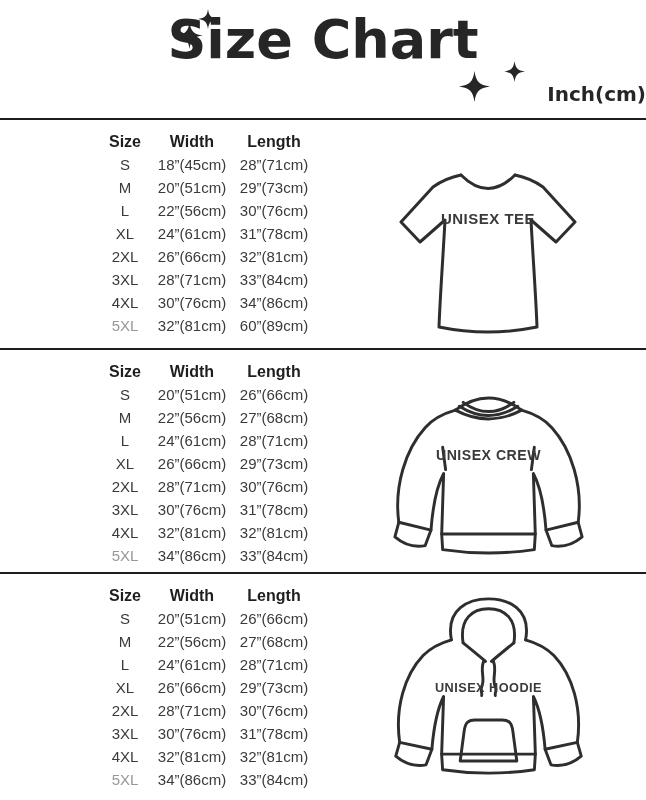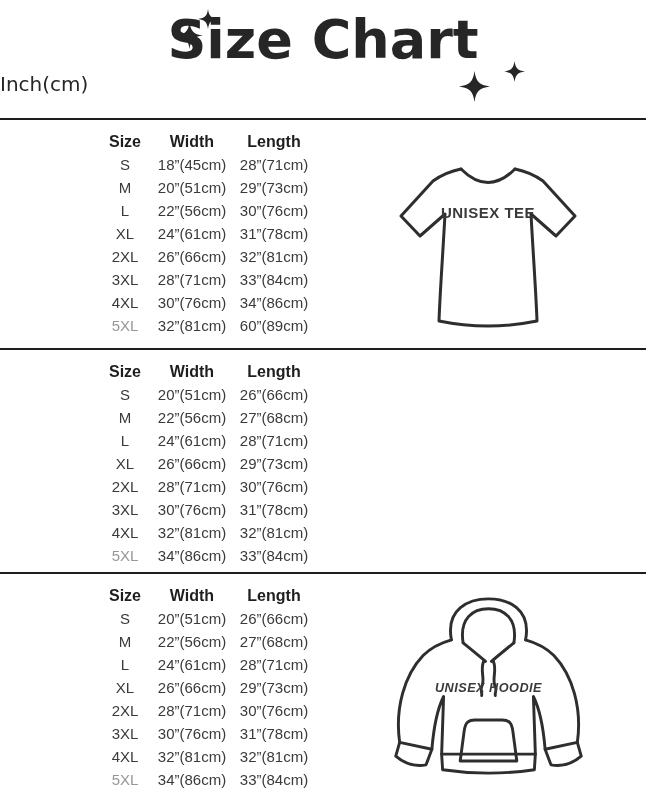--- a/index.html
+++ b/index.html
@@ -15,46 +15,46 @@
   
   .header{position:relative;height:118px;box-sizing:border-box;padding-top:10px;}
   .title{
     text-align:center;
     font-family:"DejaVu Sans","Liberation Sans",sans-serif;
     font-size:54px;line-height:60px;font-weight:800;
     color:var(--color-ink,#262626);
     letter-spacing:0px;
   }
   .subtitle{
-    text-align:left;
+    text-align:right;
     font-family:"DejaVu Sans","Liberation Sans",sans-serif;
-    font-size:20px;line-height:24px;font-weight:400;
+    font-size:20px;line-height:24px;font-weight:700;
     color:var(--color-ink,#262626);
-    margin-top:2px;
+    margin-top:12px;
   }
   .sparkle{position:absolute;}
   .sparkle path{fill:var(--color-ink,#262626);}
   .sp1{left:176px;top:22px;width:27px;height:27px;}
   .sp2{left:198px;top:9px;width:20px;height:20px;}
   .sp3{left:459px;top:71px;width:31px;height:31px;}
   .sp4{left:504px;top:61px;width:21px;height:21px;}
 
   
   .section{
     border-top:2px solid var(--color-divider,#1d1d1d);
     display:flex;box-sizing:border-box;
   }
   .s1{height:230px;}
   .s2{height:224px;}
   .s3{height:228px;}
   .table-col{width:330px;box-sizing:border-box;padding:10px 0 0 96px;}
-  .art-col{flex:1;display:flex;justify-content:center;align-items:center;}
+  .art-col{flex:1;display:flex;justify-content:center;align-items:flex-end;}
   .s1 .art-col{padding-top:26px;}
   .s2 .art-col{padding-top:16px;}
-  .s3 .art-col{padding-top:20px;font-style:italic;}
+  .s3 .art-col{padding-top:20px;}
 
   
   table{border-collapse:collapse;table-layout:fixed;}
   col.c-size{width:58px;}
   col.c-width{width:76px;}
   col.c-length{width:88px;}
   th{
     font-size:16px;font-weight:700;text-align:center;
     color:var(--color-heading,#1e1e1e);
     height:23px;padding:0;white-space:nowrap;margin-top:16px;
@@ -224,20 +224,35 @@
               <td>32”(81cm)</td>
             </tr>
             <tr>
               <td>5XL</td>
               <td>34”(86cm)</td>
               <td>33”(84cm)</td>
             </tr>
           </tbody>
       </table>
     </div>
+    <div class="art-col">
+      <svg class="garment" width="215" height="195" viewBox="0 0 220 200">
+        <path d="M76,34 Q110,9 144,34"></path>
+        <path d="M76,34 Q110,52 144,34"></path>
+        <path d="M80,30 Q110,49 140,30"></path>
+        <path d="M84,26 Q110,45 136,26"></path>
+        <path d="M76,34 C62,38 52,44 45,52 C25,74 13,112 18,149 L14,164 Q28,176 45,173 L51,157 C53,131 57,112 64,99 L62,161 L63,177 Q110,184 157,177 L158,161 L156,99 C163,112 167,131 169,157 L175,173 Q192,176 206,164 L202,149 C207,112 195,74 175,52 C168,44 158,38 144,34"></path>
+        <path d="M62,161 L158,161"></path>
+        <path d="M18,149 L51,157"></path>
+        <path d="M202,149 L169,157"></path>
+        <path d="M63,72 L66,95"></path>
+        <path d="M157,72 L154,95"></path>
+        <text x="110" y="85" font-size="14.5">UNISEX CREW</text>
+      </svg>
+    </div>
   </div>
 
   <div class="section s3">
     <div class="table-col">
       <table>
         <colgroup>
             <col class="c-size">
             <col class="c-width">
             <col class="c-length">
           </colgroup>

